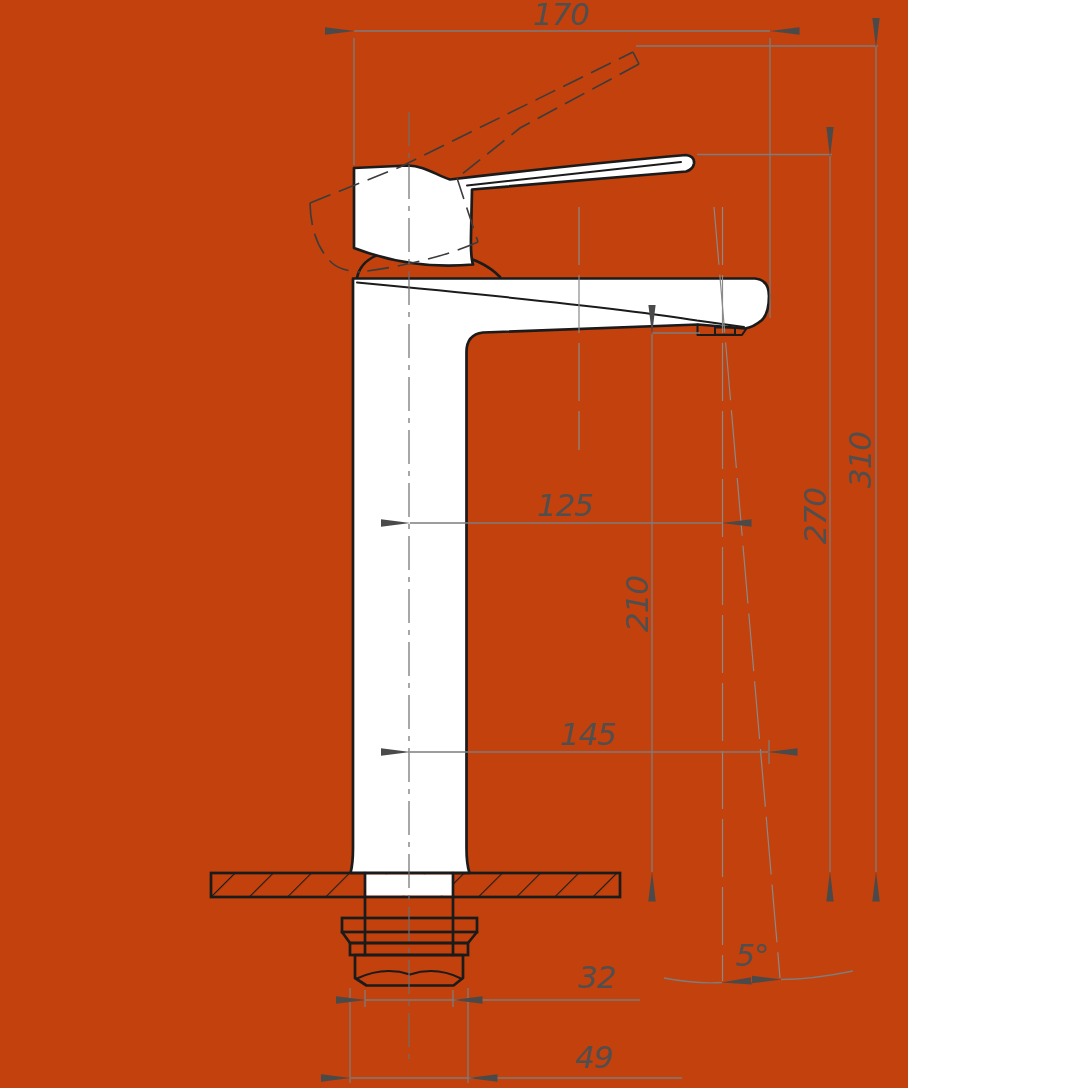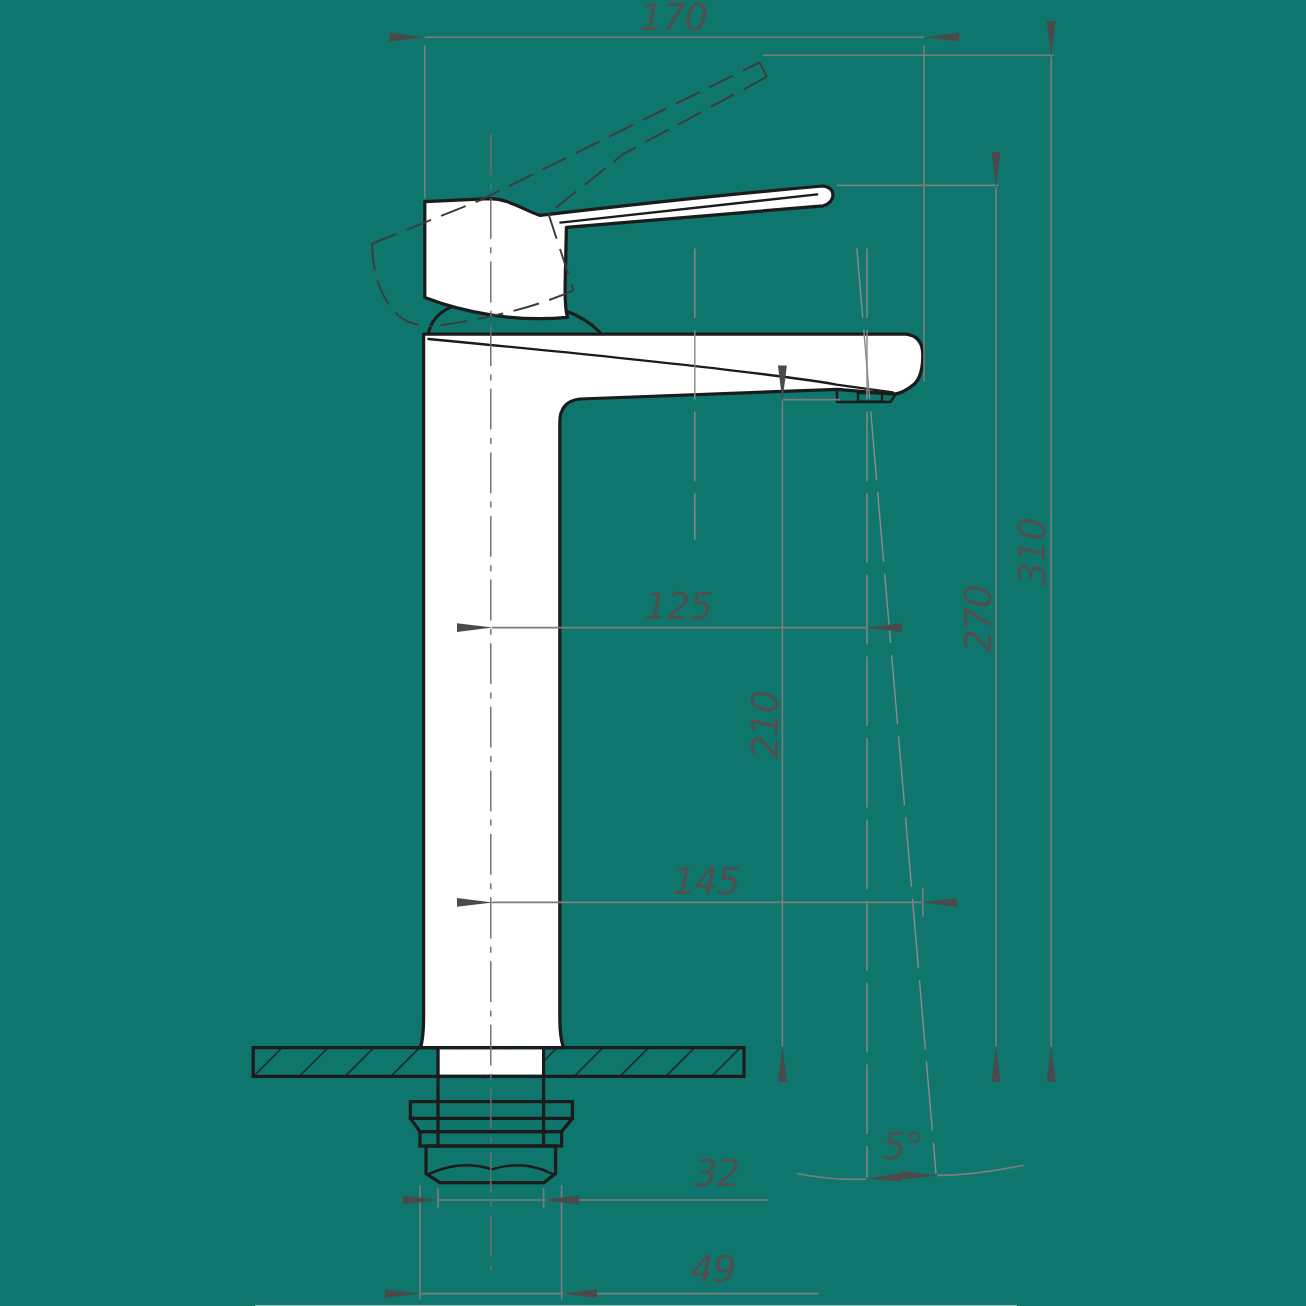--- a/index.html
+++ b/index.html
@@ -6,23 +6,23 @@
     margin: 0;
     padding: 0;
     background: #ffffff;
     width: 1088px;
     height: 1088px;
     overflow: hidden;
     font-family: "DejaVu Sans", sans-serif;
   }
   .canvas-wrap {
     position: relative;
-    width: 1088px;
+    width: 908px;
     height: 1088px;
-    background: #0f766e;
+    background: #c2410c;
   }
   svg { display: block; }
   .outline {
     fill: none;
     stroke: #1b1b1b;
     stroke-width: 2.7;
     stroke-linejoin: round;
     stroke-linecap: round;
   }
   .outline-filled {

